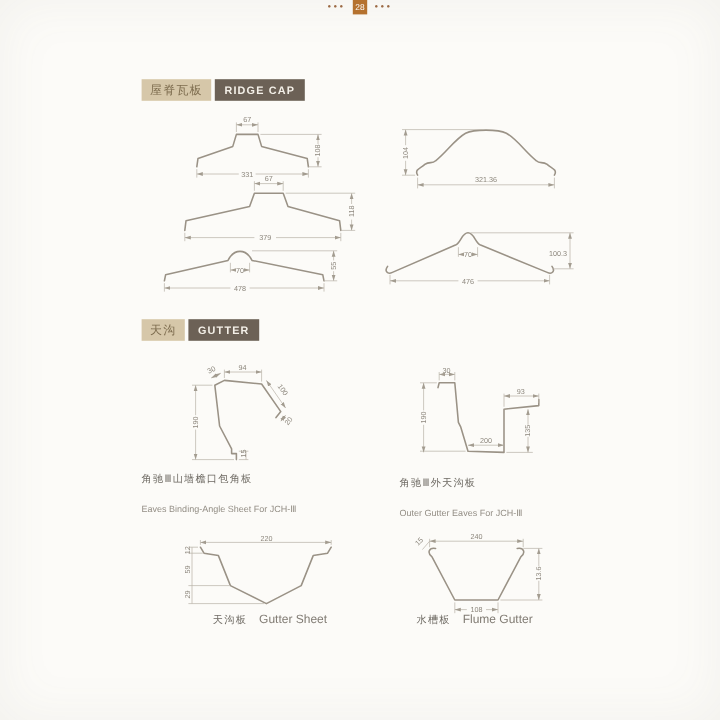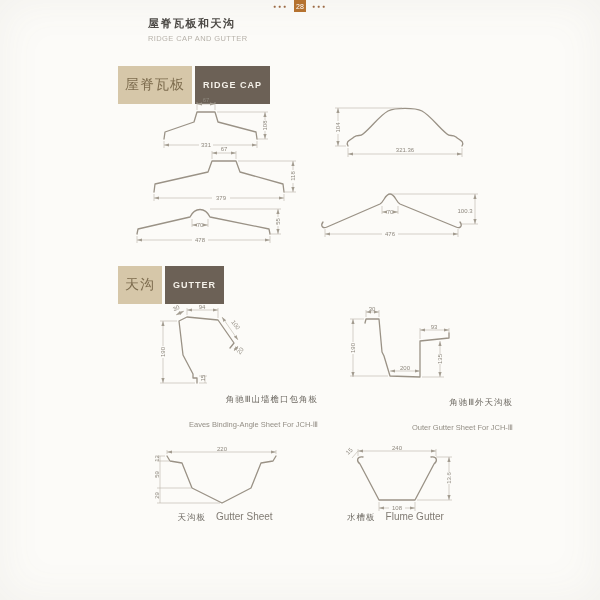--- a/index.html
+++ b/index.html
@@ -4,27 +4,27 @@
 <style>
   *{margin:0;padding:0;box-sizing:border-box}
   html,body{width:600px;height:600px}
   body{background:#f3f2ee;font-family:"Liberation Sans",sans-serif}
   #page{position:relative;width:600px;height:600px;background:#fcfbf8;overflow:hidden;
         box-shadow:inset 0 0 45px rgba(120,110,95,.07)}
   .abs{position:absolute}
   .title-zh{font-size:11px;font-weight:bold;color:#4d4a46;letter-spacing:1.5px}
   .title-en{font-size:7.5px;color:#b7b2aa;letter-spacing:.4px;margin-top:3px}
   .tagrow{display:flex;gap:3px;align-items:stretch}
-  .tag-zh{background:#d6c7a9;color:#7d6c4e;font-size:14px;padding:2px 7px;display:flex;align-items:center;letter-spacing:1px}
-  .tag-en{background:#6c6156;color:#f4f0e8;font-size:9px;font-weight:bold;padding:14px 8px;display:flex;align-items:center;letter-spacing:1px}
+  .tag-zh{background:#d6c7a9;color:#7d6c4e;font-size:10px;padding:2px 7px;display:flex;align-items:center;letter-spacing:1px}
+  .tag-en{background:#6c6156;color:#f4f0e8;font-size:9px;font-weight:bold;padding:4px 8px;display:flex;align-items:center;letter-spacing:1px}
   svg.draw{position:absolute;overflow:visible}
   .pf{fill:none;stroke:#9a9286;stroke-width:1.3;stroke-linejoin:round;stroke-linecap:round}
   .dl{fill:none;stroke:#b9b3a8;stroke-width:.6}
   .dt{fill:#8e887e;font-size:6px;font-family:"Liberation Sans",sans-serif;text-anchor:middle}
-  .cap{position:absolute;text-align:right}
+  .cap{position:absolute;text-align:left}
   .cap .zh{font-size:8.5px;color:#6e6a63;letter-spacing:1px;display:block}
   .cap .en{font-size:7.5px;color:#938e85;display:block;margin-top:14px}
   .cap.one{display:flex;justify-content:center;gap:10px;align-items:baseline}
   .cap.one .zh,.cap.one .en{display:inline;margin:0}
   .cap.one .en{font-size:10px;color:#807b73}
   .footer{position:absolute;left:0;top:545;width:600px;display:flex;justify-content:center;align-items:center;gap:6px}
   .dots{color:#9c6a45;font-size:5px;letter-spacing:2px}
   .pagebox{width:12px;height:12px;background:#b5722f;color:#fff;font-size:7px;display:flex;align-items:center;justify-content:center}
 </style>
 </head>
@@ -33,24 +33,20 @@
 <div id="page">
 
   <svg width="0" height="0" style="position:absolute">
     <defs>
       <marker id="ah" viewBox="0 0 10 10" refX="10" refY="5" markerWidth="5" markerHeight="5" orient="auto-start-reverse" markerUnits="userSpaceOnUse">
         <path d="M0,1.8 L10,5 L0,8.2 Z" fill="#a39c90"></path>
       </marker>
     </defs>
   </svg>
 
-  <div class="abs" style="left:148px;top:16px">
-    <div class="title-zh">屋脊瓦板和天沟</div>
-    <div class="title-en">RIDGE CAP AND GUTTER</div>
-  </div>
 
   <div class="abs tagrow" style="left:118px;top:66px">
     <div class="tag-zh">屋脊瓦板</div>
     <div class="tag-en">RIDGE CAP</div>
   </div>
 
   <svg class="draw" style="left:152px;top:95px" width="130" height="58">
     <path class="pf" d="M 12,44 L 13,37 L 42,27 L 45,17 L 63,17 L 66,27 L 104,37 L 105,44"></path>
     <path class="dl" d="M45,15 V7 M63,15 V7 M12,46 V53 M105,46 V53 M65,17 H116 M105,44 H116"></path>
     <line class="dl" x1="45" y1="9" x2="63" y2="9" marker-start="url(#ah)" marker-end="url(#ah)"></line>
@@ -151,21 +147,21 @@
     <line class="dl" x1="98" y1="39" x2="98" y2="52" marker-start="url(#ah)"></line>
     <line class="dl" x1="98" y1="62" x2="98" y2="75" marker-end="url(#ah)"></line>
     <text class="dt" x="30" y="8.5">30</text>
     <text class="dt" x="11" y="48" transform="rotate(-90 11 46)">190</text>
     <text class="dt" x="63" y="67.5">200</text>
     <text class="dt" x="92" y="26.5">93</text>
     <text class="dt" x="98" y="59" transform="rotate(-90 98 57)">135</text>
   </svg>
   <div class="cap" style="left:333px;top:397px;width:180px">
     <span class="zh">角驰Ⅲ外天沟板</span>
-    <span class="en">Outer Gutter Sheet For JCH-Ⅲ</span>
+    <span class="en">Outer Gutter Eaves For JCH-Ⅲ</span>
   </div>
 
   <svg class="draw" style="left:150px;top:447px" width="150" height="80">
     <path class="pf" d="M 17,9 L 20,14 L 32,16 L 42,41 L 72,56 L 101,41 L 111,16 L 123,14 L 126,9"></path>
     <path class="dl" d="M17,7 V3 M126,7 V3 M15,9 H7 M19,14 H7 M41,41 H7 M70,56 H7"></path>
     <line class="dl" x1="17" y1="5" x2="126" y2="5" marker-start="url(#ah)" marker-end="url(#ah)"></line>
     <line class="dl" x1="10" y1="9" x2="10" y2="56"></line>
     <text class="dt" x="72" y="3.8">220</text>
     <text class="dt" x="6.5" y="13.5" transform="rotate(-90 6.5 11.5)">12</text>
     <text class="dt" x="6.5" y="29.5" transform="rotate(-90 6.5 27.5)">59</text>

